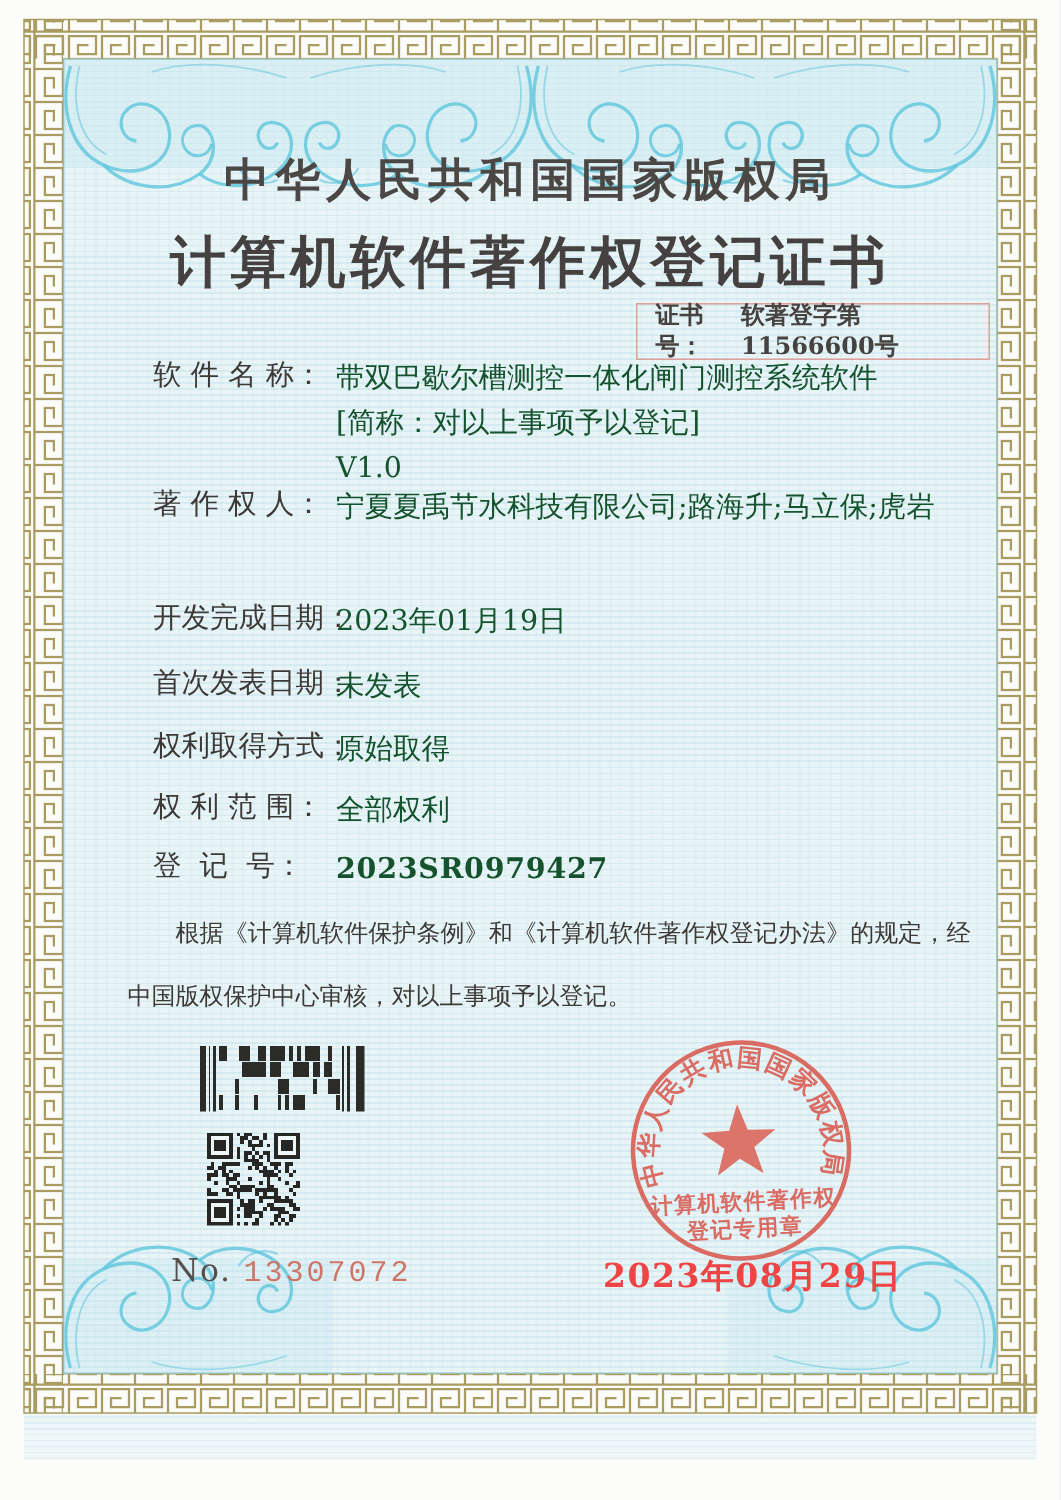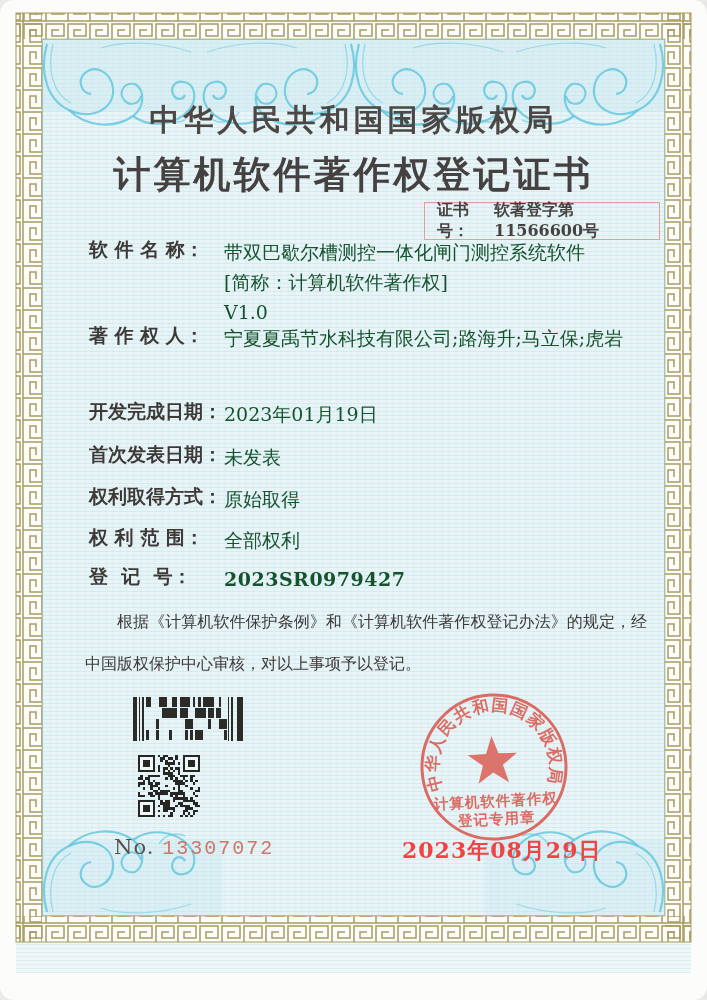--- a/index.html
+++ b/index.html
@@ -1,21 +1,20 @@
 <!DOCTYPE html>
 <html><head>
 <meta charset="utf-8">
 <style>
   html,body{margin:0;padding:0;background:#e9e9e7;}
   .page{
     position:relative;width:707px;height:1000px;margin:0 auto;
     background:#fcfcfb;overflow:hidden;
     font-family:"DejaVu Serif","Liberation Serif",serif;
     color:#3e3b38;
-    border-radius:14px;
   }
   
   .inner-area{
     position:absolute;left:42px;top:39px;width:623px;height:877px;
     background-color:#e9f4f7;
     background-image:
       repeating-linear-gradient(0deg, rgba(128,196,214,.18) 0px, rgba(128,196,214,.18) 1px, rgba(255,255,255,0) 1px, rgba(255,255,255,0) 4px),
       repeating-linear-gradient(90deg, rgba(150,210,225,.07) 0px, rgba(150,210,225,.07) 2px, rgba(255,255,255,0) 2px, rgba(255,255,255,0) 7px);
     z-index:1;
   }
@@ -37,22 +36,22 @@
     font-size:37px;font-weight:700;letter-spacing:3px;color:#454140;
   }
   .certno-box{
     position:absolute;left:424px;top:202px;width:236px;height:38px;
     border:1px solid #dfa09a;display:flex;align-items:center;
     padding-left:12px;box-sizing:border-box;gap:0;
     font-size:16px;color:#46423f;font-weight:600;
   }
   .row{position:absolute;left:85px;width:585px;font-size:19px;}
   .row .lbl{
-    position:absolute;left:4px;top:0;width:124px;
-    font-weight:700;color:#3c3936;white-space:pre;
+    position:absolute;left:17px;top:0;width:124px;
+    font-weight:400;color:#3c3936;white-space:pre;
   }
   .row .val{
     position:absolute;left:139px;top:0;width:455px;
     font-weight:400;color:#14532d;line-height:30px;
   }
   .row .val .vline{height:30px;}
   .row.r1{top:237px;} .row.r2{top:323px;} .row.r3{top:399px;}
   .row.r4{top:442px;} .row.r5{top:484px;} .row.r6{top:525px;}
   .row.r7{top:564px;}
   .row.r7 .val{font-weight:700;letter-spacing:.5px;}
@@ -136,21 +135,21 @@
 
     <div class="certno-box">
       <span>证书号：</span>
       <span>软著登字第11566600号</span>
     </div>
 
     <div class="row r1">
       <span class="lbl">软 件 名 称：</span>
       <div class="val">
         <div class="vline">带双巴歇尔槽测控一体化闸门测控系统软件</div>
-        <div class="vline">[简称：计算机软件著作权]</div>
+        <div class="vline">[简称：对以上事项予以登记]</div>
         <div class="vline">V1.0</div>
       </div>
     </div>
 
     <div class="row r2">
       <span class="lbl">著 作 权 人：</span>
       <div class="val">宁夏夏禹节水科技有限公司;路海升;马立保;虎岩</div>
     </div>
 
     <div class="row r3">

